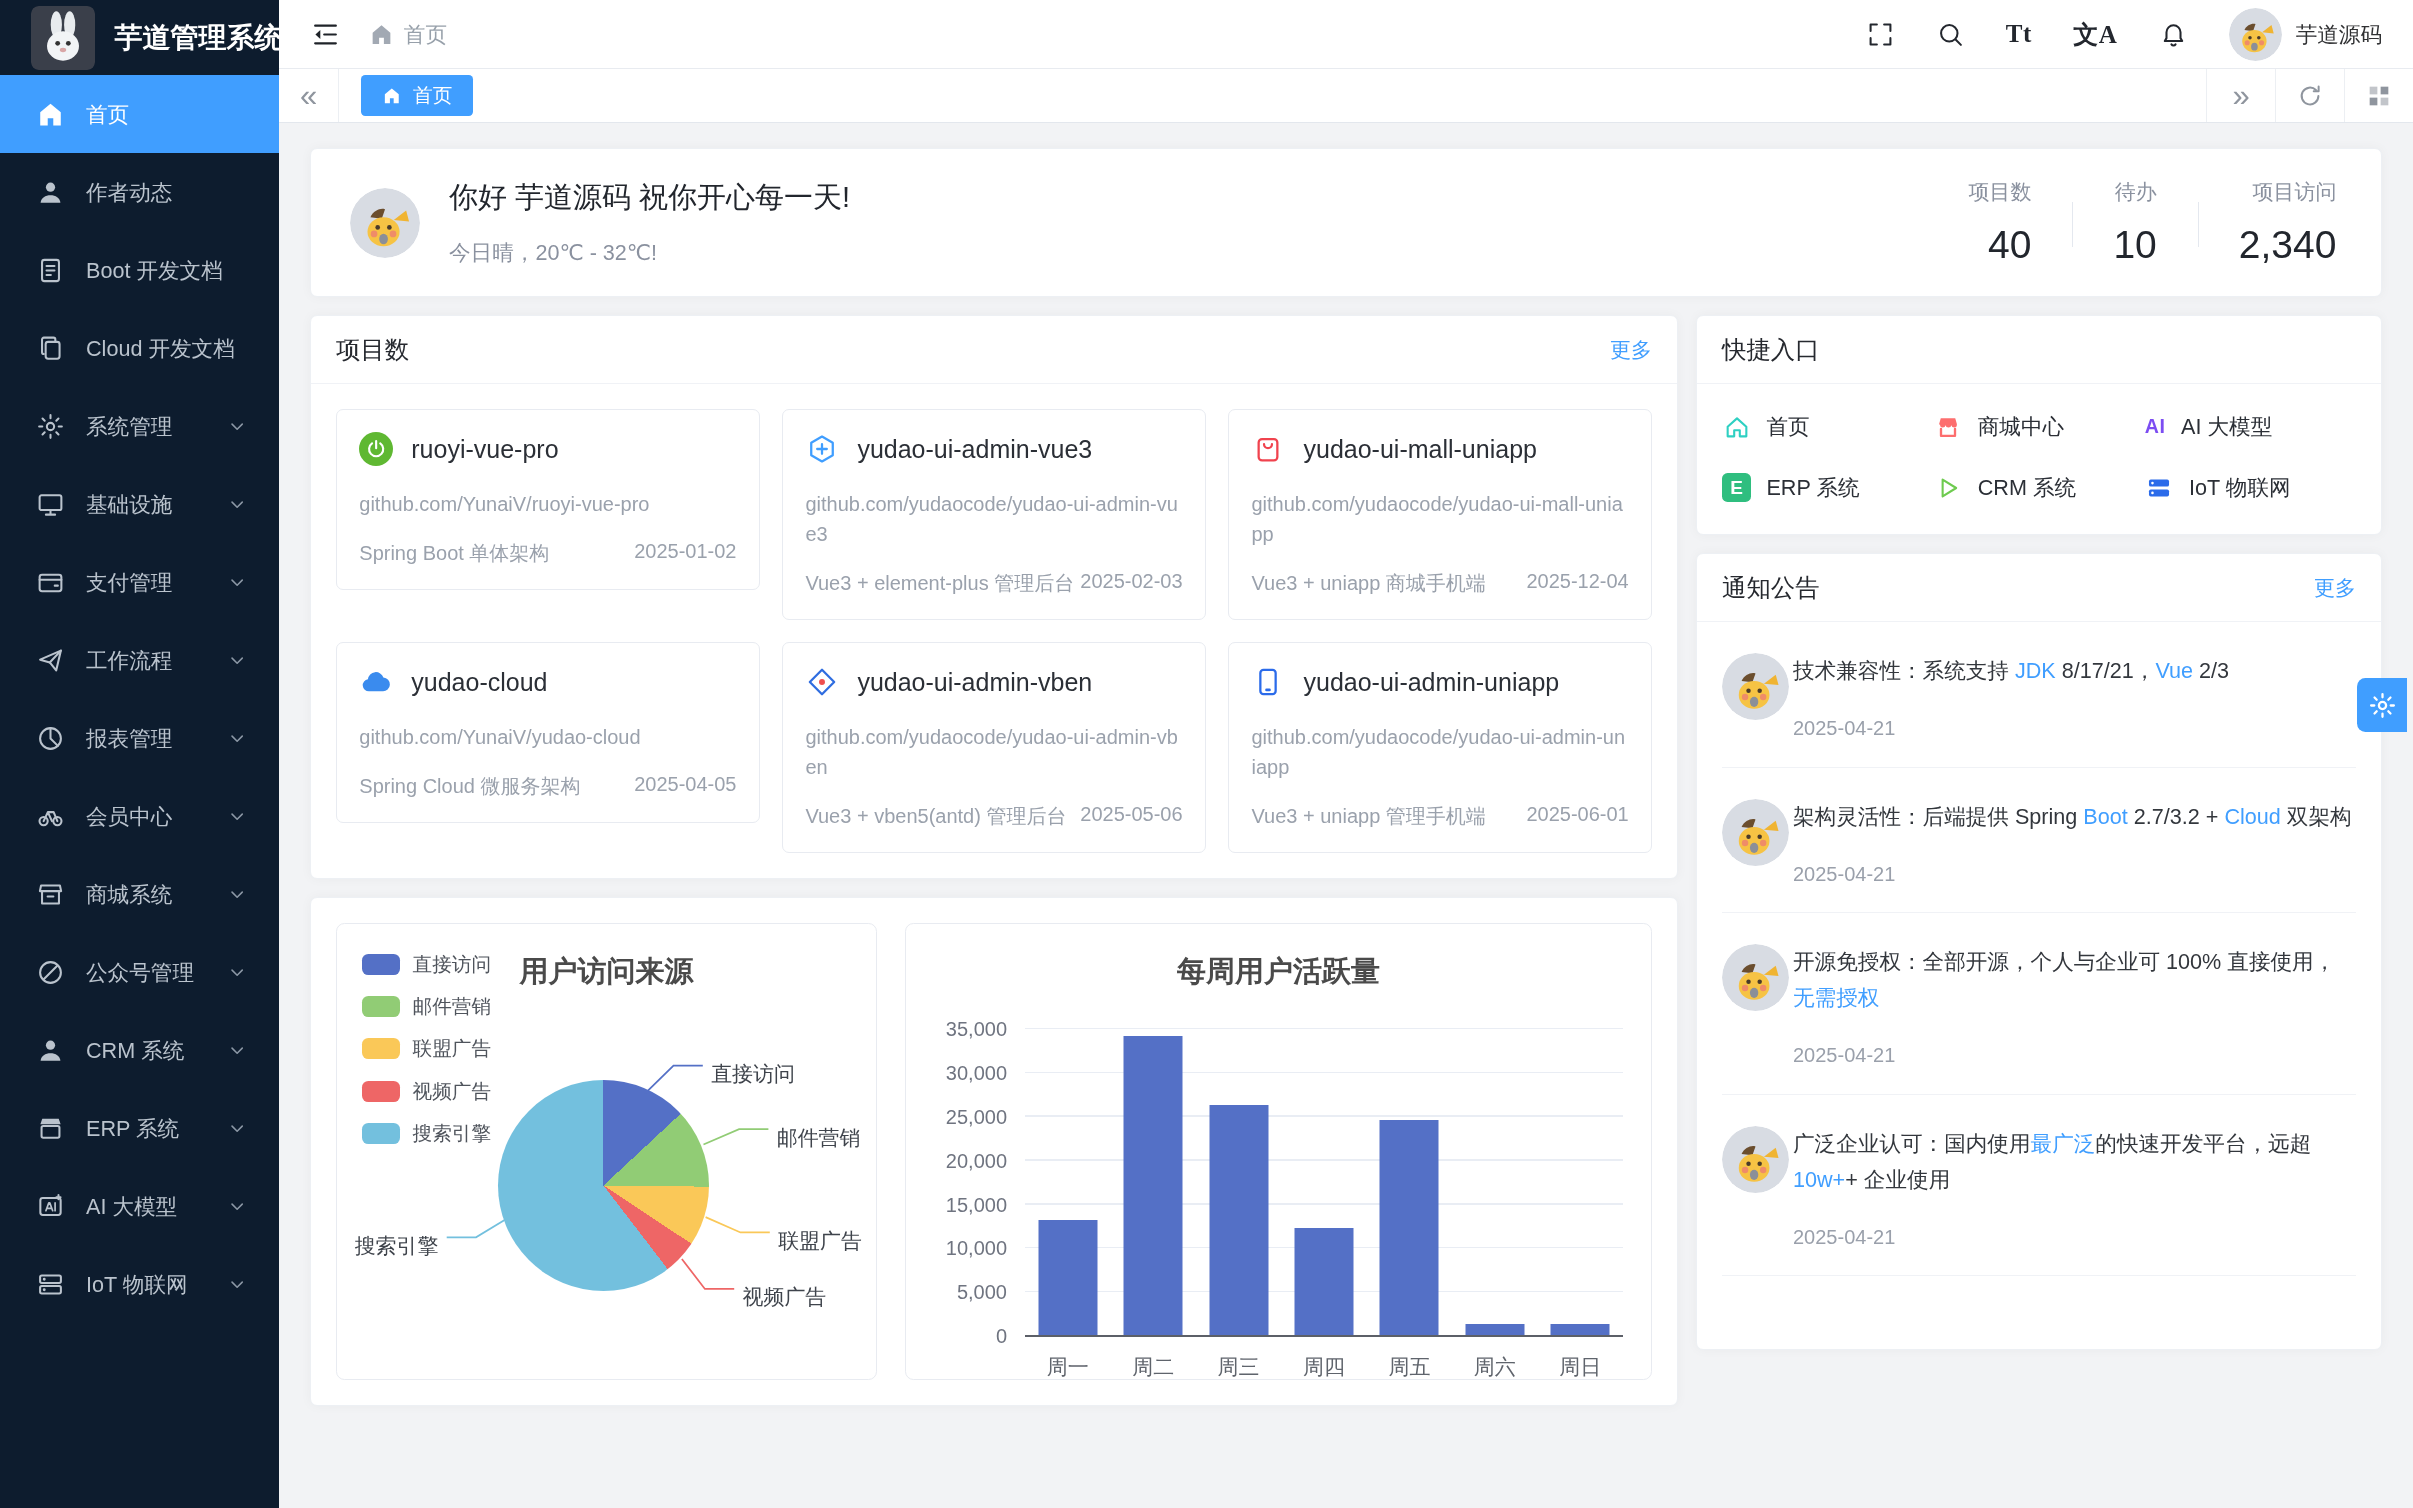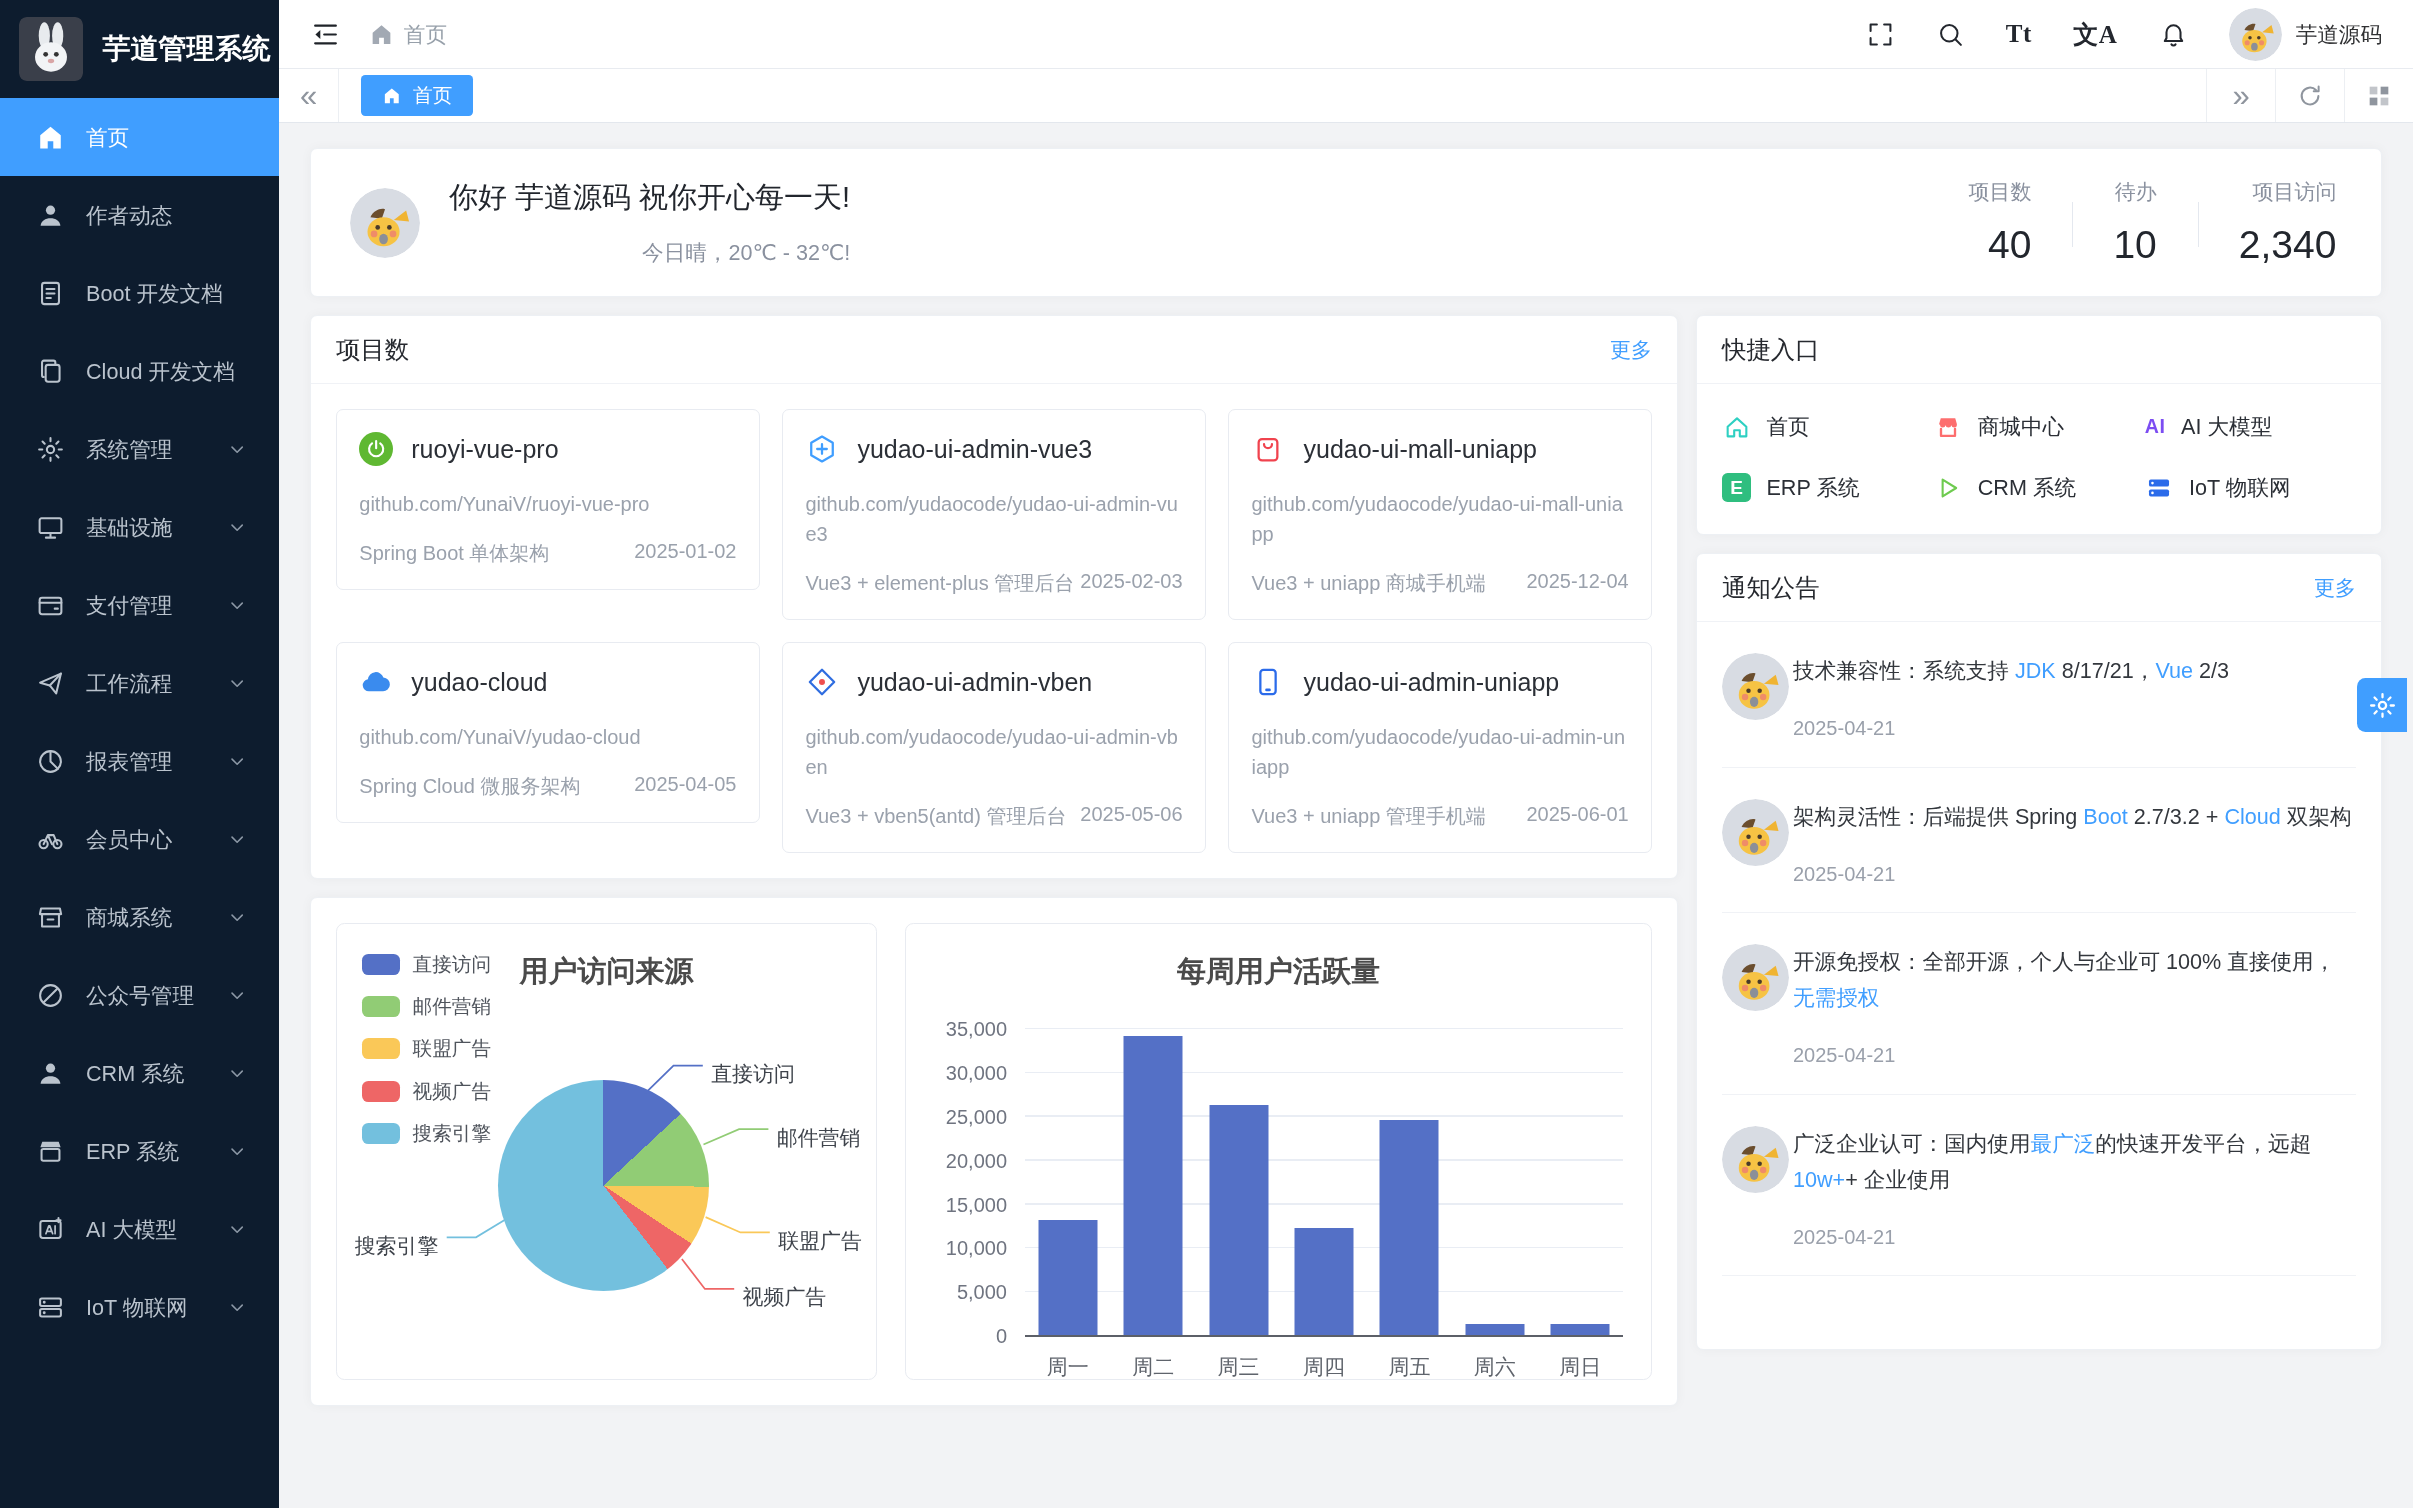--- a/index.html
+++ b/index.html
@@ -1,20 +1,20 @@
 <!DOCTYPE html>
 <html style="font-size:11.2px"><head>
 <meta charset="utf-8">
 <style>
   html,body{margin:0;padding:0;width:2413px;height:1508px;overflow:hidden;
     font-family:"Liberation Sans","DejaVu Sans",sans-serif;color:#303133;background:#f2f3f5;}
   .app{display:flex;width:2413px;height:1508px;}
   
   .sidebar{width:279px;background:#0d1c2e;flex-shrink:0;display:flex;flex-direction:column;}
-  .logo{height:98px;display:flex;align-items:center;padding:0 19px;gap:19.6px;}
+  .logo{height:75px;display:flex;align-items:center;padding:0 31px;gap:19.6px;}
   .logo-img{width:64px;height:64px;border-radius:7px;overflow:hidden;flex-shrink:0;}
   .logo-img svg{width:100%;height:100%;display:block;}
   .logo-title{font-size:28px;font-weight:700;color:#ffffff;white-space:nowrap;}
   .menu{flex:1;}
   .menu-item{height:78px;display:flex;align-items:center;padding:0 31px 0 36px;gap:21px;
     font-size:21.6px;color:#bac3cd;cursor:pointer;}
   .menu-item.active{background:#409eff;color:#fff;}
   .mi-icon{width:29px;height:29px;flex-shrink:0;}
   .mi-icon svg{width:100%;height:100%;display:block;}
   .mi-label{white-space:nowrap;}
@@ -55,21 +55,21 @@
   
   .content{flex:1;padding:25px 31px 0;overflow:hidden;}
   .card{background:#fff;border:0.7px solid #edf0f4;border-radius:7px;box-shadow:0 0 11.2px rgba(30,40,60,.04);}
   .card-head{height:67px;display:flex;align-items:center;justify-content:space-between;padding:0 25px;
     border-bottom:1.4px solid #f0f2f6;font-size:24.4px;color:#26292f;}
   .more-link{font-size:21px;color:#409eff;cursor:pointer;}
   
   .welcome{display:flex;align-items:center;padding:29px 39px;margin-bottom:18px;}
   .w-avatar{width:70px;height:70px;border-radius:50%;overflow:hidden;flex-shrink:0;}
   .w-avatar svg{width:100%;height:100%;display:block;}
-  .w-text{margin-left:29px;text-align:right;}
+  .w-text{margin-left:29px;}
   .w-title{font-size:29px;color:#22262d;font-weight:500;}
   .w-sub{font-size:21.6px;color:#8a919f;margin-top:19.6px;}
   .w-stats{margin-left:auto;display:flex;}
   .stat{padding:0 41px;text-align:right;position:relative;}
   .stat:last-child{padding-right:5.6px;}
   .stat + .stat::before{content:"";position:absolute;left:0;top:24px;height:45px;border-left:1.4px solid #e4e8ef;}
   .stat-label{font-size:21px;color:#8a919f;}
   .stat-value{font-size:39px;color:#22262d;margin-top:17px;font-weight:500;}
   
   .cols{display:flex;gap:18px;align-items:flex-start;}

